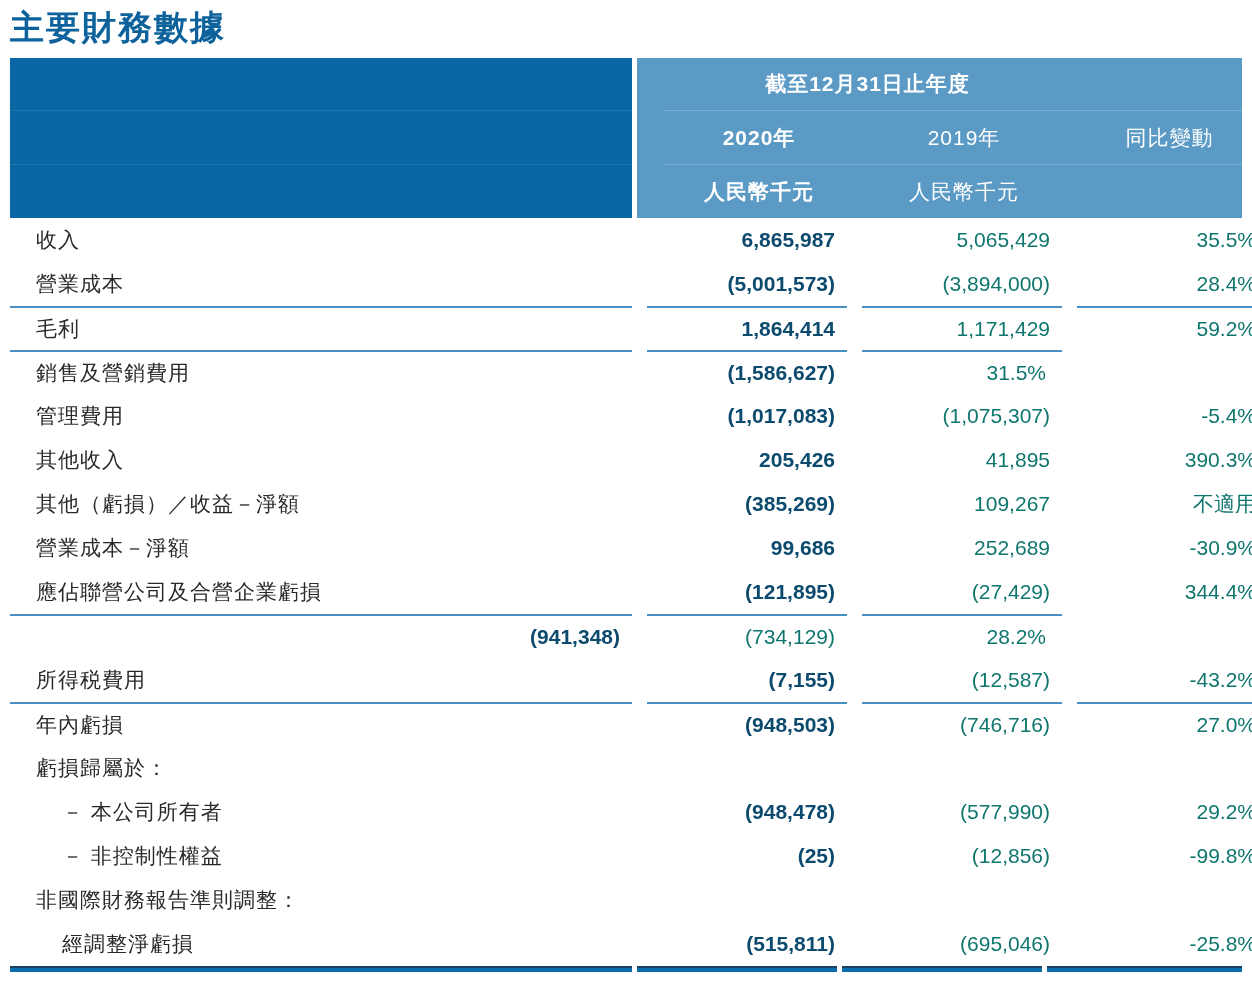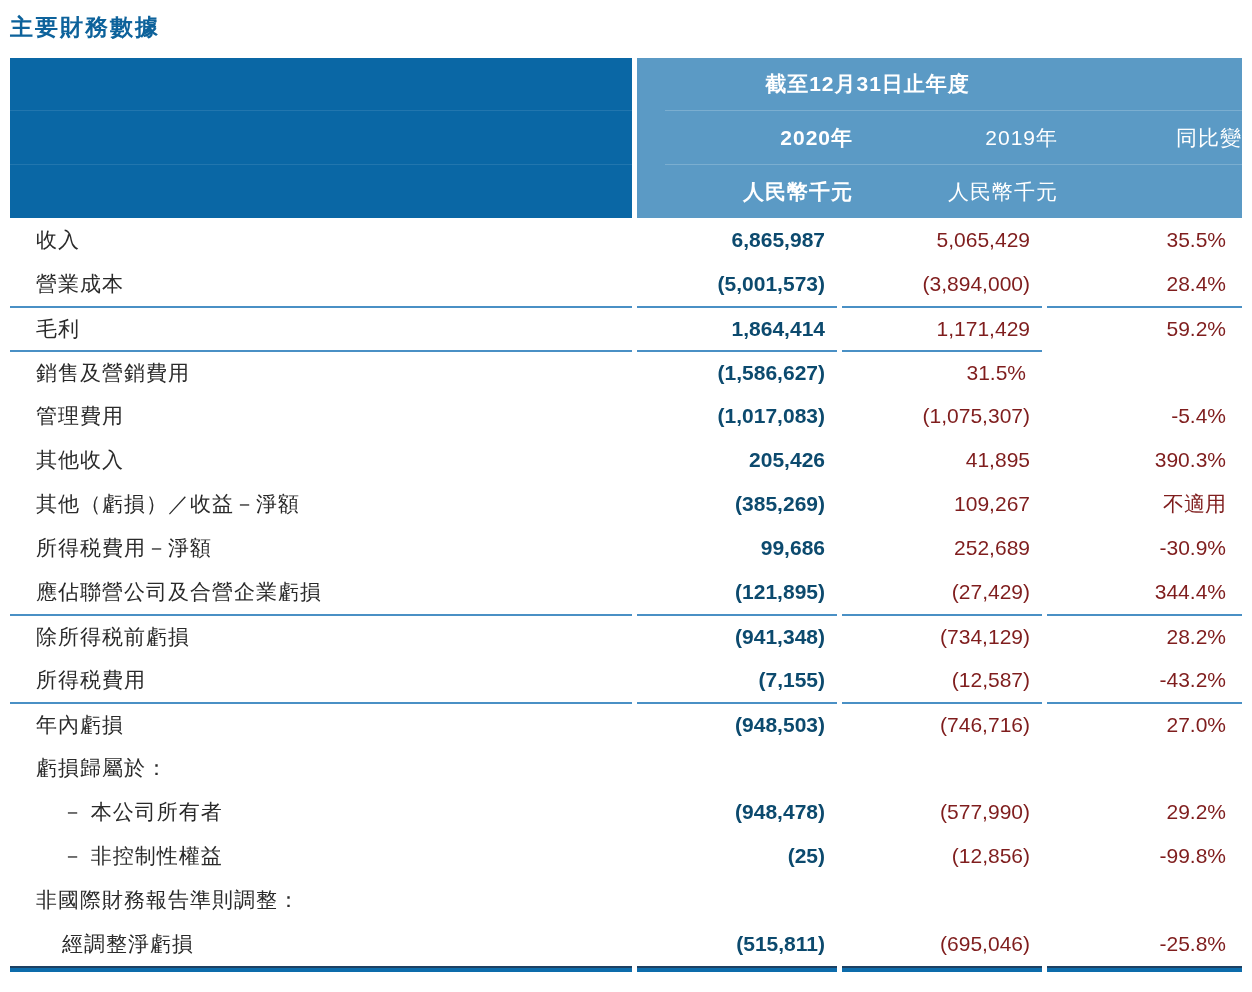--- a/index.html
+++ b/index.html
@@ -14,21 +14,21 @@
   *{box-sizing:border-box;margin:0;padding:0;}
   html,body{background:#ffffff;}
   body{
     width:1252px;height:992px;overflow:hidden;
     font-family:"Liberation Sans","DejaVu Sans",sans-serif;
     color:var(--c-text);
   }
   .page{padding:8px 10px 0 10px;width:1252px;}
 
   .page-title{
-    font-size:23px;font-weight:bold;color:var(--c-title);
+    font-size:34px;font-weight:bold;color:var(--c-title);
     letter-spacing:2px;line-height:38px;margin-bottom:12px;
   }
 
   
   .thead{
     display:grid;grid-template-columns:622px 605px;column-gap:5px;
     width:1232px;height:160px;
   }
   .thead-dark{
     background:var(--c-dark-blue);
@@ -42,34 +42,34 @@
   }
   .h-row{
     display:grid;grid-template-columns:200px 200px 195px;column-gap:5px;
     align-items:center;font-size:21px;margin-left:28px;
   }
   .h-row2,.h-row3{border-top:1px solid rgba(255,255,255,0.20);}
   .h-period{
     grid-column:1 / 3;text-align:center;font-weight:bold;font-size:21px;
     letter-spacing:1px;
   }
-  .hc{display:block;text-align:right;padding-right:12px;letter-spacing:1px;}
+  .hc{display:block;text-align:center;padding-right:12px;letter-spacing:1px;}
   .hc.cchg{padding-right:6px;}
   .hc.bold{font-weight:bold;}
 
   
   .tbody{width:1232px;}
   .row{
-    display:grid;grid-template-columns:622px 200px 200px 195px;column-gap:5px;
+    display:grid;grid-template-columns:622px 200px 200px 195px;column-gap:15px;
     min-height:44px;align-items:center;font-size:21px;
   }
   .row .cell{align-self:stretch;display:flex;align-items:center;}
   .cell.label{padding-left:26px;letter-spacing:1px;color:var(--c-text);}
   .row.indent .cell.label{padding-left:52px;}
-  .cell.num,.cell.pct{justify-content:flex-end;color:#7f1d1d;}
+  .cell.num,.cell.pct{justify-content:flex-end;color:#0f766e;}
   .cell.num{padding-right:12px;}
   .cell.v2020{font-weight:bold;color:#0c4a6e;}
   .cell.pct{padding-right:16px;}
   .row.rule-top .cell{border-top:2px solid var(--c-rule);}
 
   
   .bottom-rule{
     display:grid;grid-template-columns:622px 200px 200px 195px;column-gap:5px;
     width:1232px;height:6px;
   }
@@ -143,33 +143,32 @@
         <div class="cell num v2019">41,895</div>
         <div class="cell pct">390.3%</div>
       </div>
       <div class="row">
         <div class="cell label">其他（虧損）／收益－淨額</div>
         <div class="cell num v2020">(385,269)</div>
         <div class="cell num v2019">109,267</div>
         <div class="cell pct">不適用</div>
       </div>
       <div class="row">
-        <div class="cell label">所得税費用－淨額</div>
+        <div class="cell label">營業成本－淨額</div>
         <div class="cell num v2020">99,686</div>
         <div class="cell num v2019">252,689</div>
         <div class="cell pct">-30.9%</div>
       </div>
       <div class="row">
         <div class="cell label">應佔聯營公司及合營企業虧損</div>
         <div class="cell num v2020">(121,895)</div>
         <div class="cell num v2019">(27,429)</div>
         <div class="cell pct">344.4%</div>
       </div>
       <div class="row rule-top">
-        <div class="cell label">除所得税前虧損</div>
         <div class="cell num v2020">(941,348)</div>
         <div class="cell num v2019">(734,129)</div>
         <div class="cell pct">28.2%</div>
       </div>
       <div class="row">
         <div class="cell label">所得税費用</div>
         <div class="cell num v2020">(7,155)</div>
         <div class="cell num v2019">(12,587)</div>
         <div class="cell pct">-43.2%</div>
       </div>

